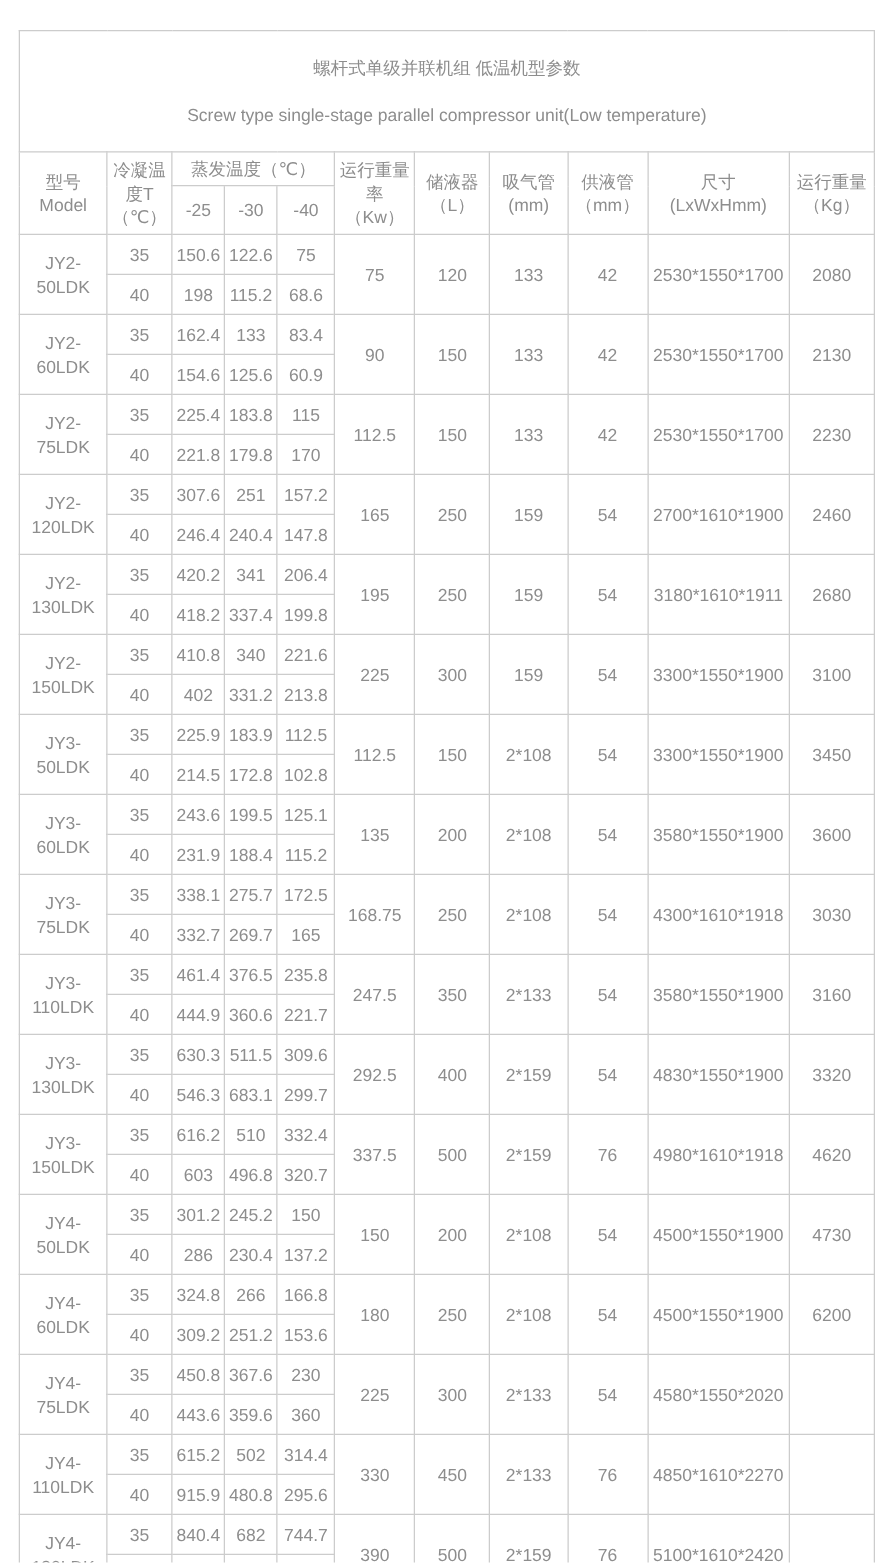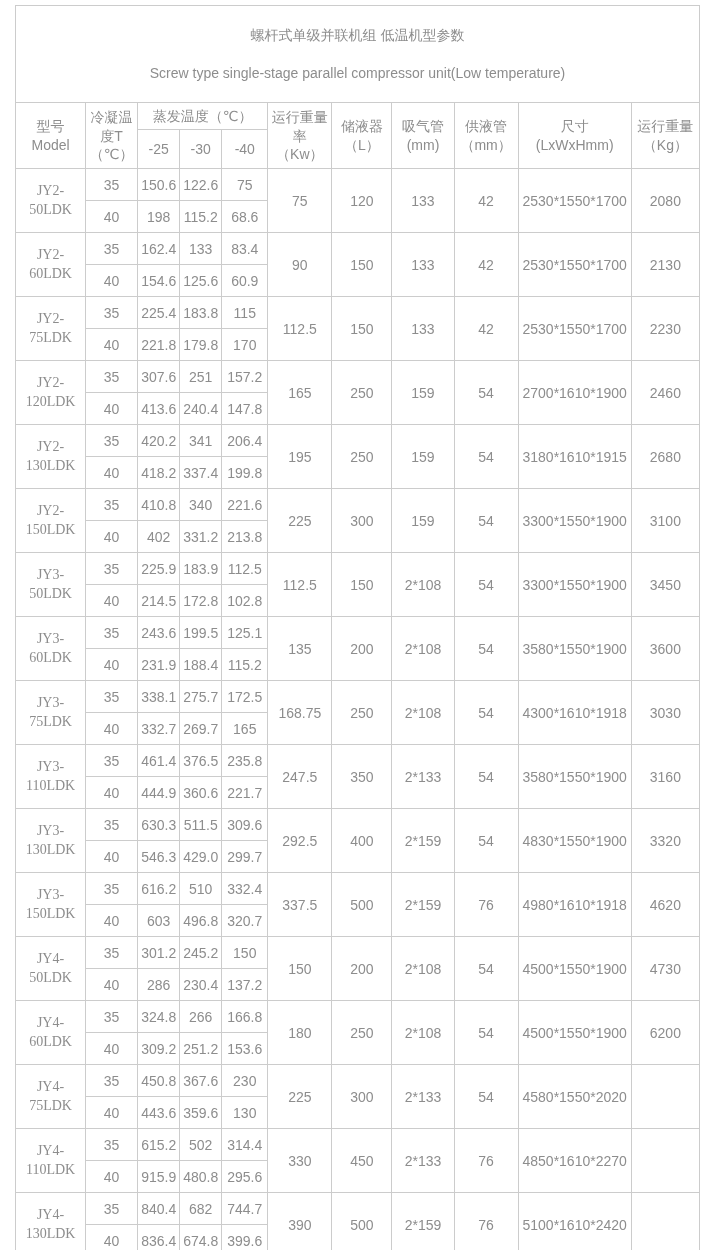--- a/index.html
+++ b/index.html
@@ -7,21 +7,21 @@
     padding: 0;
     background: #ffffff;
     font-family: "Liberation Sans", "DejaVu Sans", sans-serif;
     color: #8d8d8d;
   }
   .page {
     width: 715px;
     height: 1250px;
     background: #ffffff;
     box-sizing: border-box;
-    padding-top: 5px;
+    padding-top: 24px;
   }
   table.spec {
     border-collapse: collapse;
     table-layout: fixed;
     width: 685px;
     margin: 0 auto;
   }
   table.spec th,
   table.spec td {
     border: 1px solid #cccccc;
@@ -41,21 +41,20 @@
     line-height: 1.7;
     padding: 2px 4px;
   }
   thead th { background: #ffffff; }
   tr.hdr-top th { height: 24px; }
   tr.hdr-sub th { height: 36px; }
   tbody td { height: 29px; }
   td.model {
     text-align: left;
     padding-left: 5px;
-    font-family: Liberation Serif, serif;
   }
 </style>
 </head>
 <body>
 
 <div class="page">
   <table class="spec">
     <colgroup>
       <col style="width:70px">
         <col style="width:52px">
@@ -173,36 +172,36 @@
           <td>157.2</td>
           <td rowspan="2">165</td>
           <td rowspan="2">250</td>
           <td rowspan="2">159</td>
           <td rowspan="2">54</td>
           <td rowspan="2">2700*1610*1900</td>
           <td rowspan="2">2460</td>
         </tr>
         <tr>
           <td>40</td>
-          <td>413.6</td>
+          <td>246.4</td>
           <td>240.4</td>
           <td>147.8</td>
         </tr>
         <tr>
           <td rowspan="2" class="model">JY2-
 130LDK</td>
           <td>35</td>
           <td>420.2</td>
           <td>341</td>
           <td>206.4</td>
           <td rowspan="2">195</td>
           <td rowspan="2">250</td>
           <td rowspan="2">159</td>
           <td rowspan="2">54</td>
-          <td rowspan="2">3180*1610*1915</td>
+          <td rowspan="2">3180*1610*1911</td>
           <td rowspan="2">2680</td>
         </tr>
         <tr>
           <td>40</td>
           <td>418.2</td>
           <td>337.4</td>
           <td>199.8</td>
         </tr>
         <tr>
           <td rowspan="2" class="model">JY2-
@@ -314,21 +313,21 @@
           <td rowspan="2">292.5</td>
           <td rowspan="2">400</td>
           <td rowspan="2">2*159</td>
           <td rowspan="2">54</td>
           <td rowspan="2">4830*1550*1900</td>
           <td rowspan="2">3320</td>
         </tr>
         <tr>
           <td>40</td>
           <td>546.3</td>
-          <td>429.0</td>
+          <td>683.1</td>
           <td>299.7</td>
         </tr>
         <tr>
           <td rowspan="2" class="model">JY3-
 150LDK</td>
           <td>35</td>
           <td>616.2</td>
           <td>510</td>
           <td>332.4</td>
           <td rowspan="2">337.5</td>
@@ -395,21 +394,21 @@
           <td rowspan="2">300</td>
           <td rowspan="2">2*133</td>
           <td rowspan="2">54</td>
           <td rowspan="2">4580*1550*2020</td>
           <td rowspan="2"></td>
         </tr>
         <tr>
           <td>40</td>
           <td>443.6</td>
           <td>359.6</td>
-          <td>130</td>
+          <td>360</td>
         </tr>
         <tr>
           <td rowspan="2" class="model">JY4-
 110LDK</td>
           <td>35</td>
           <td>615.2</td>
           <td>502</td>
           <td>314.4</td>
           <td rowspan="2">330</td>
           <td rowspan="2">450</td>

